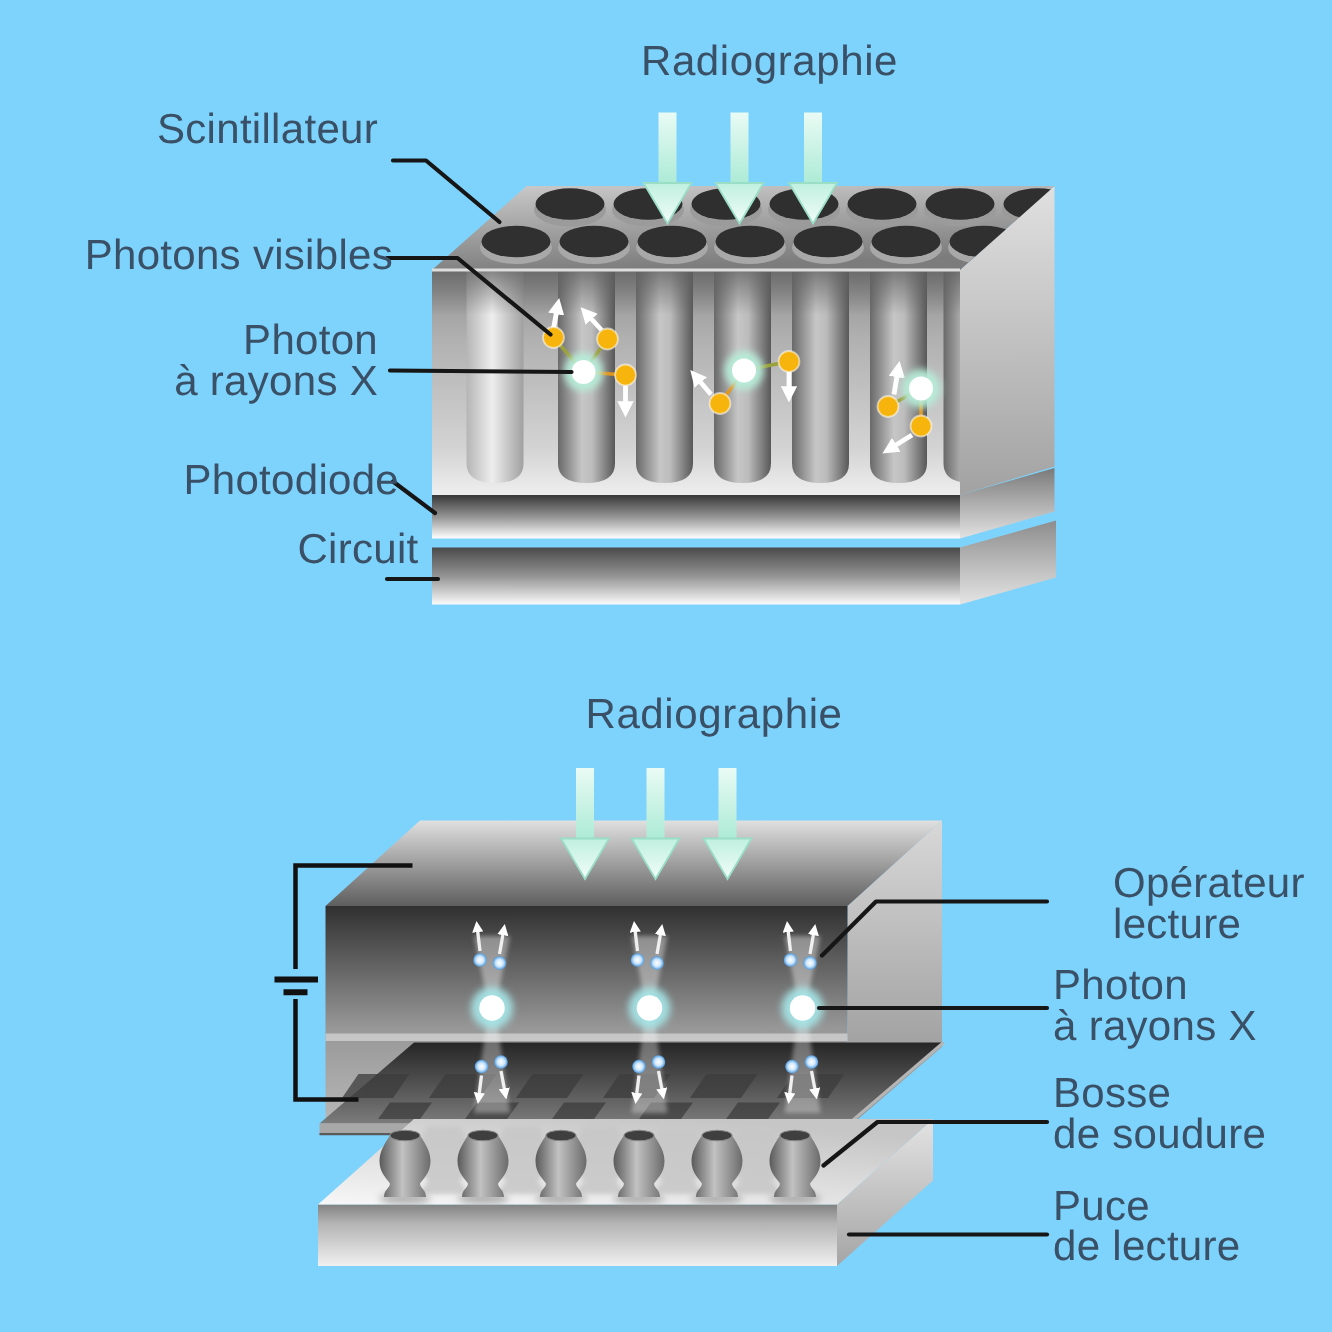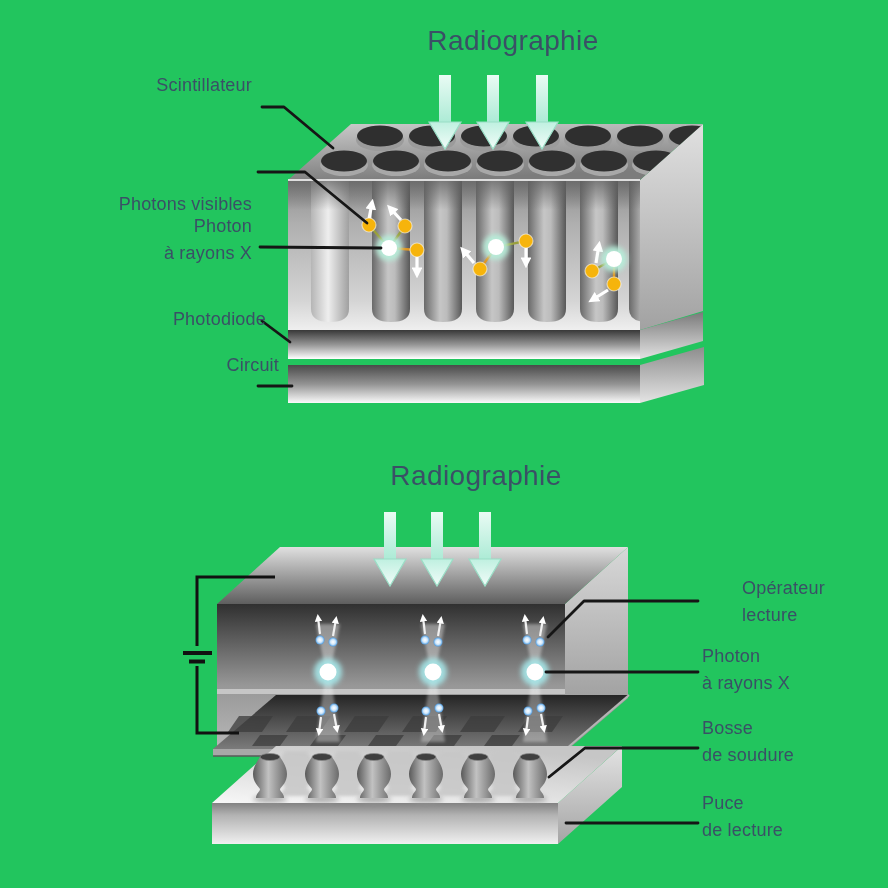--- a/index.html
+++ b/index.html
@@ -1,19 +1,19 @@
 <!DOCTYPE html>
 <html style="--label-color: #3a5066; --leader-color: #161616;"><head>
 <meta charset="utf-8">
 <style>
   html,body{margin:0;padding:0;background:#ffffff;}
-  #canvas{position:relative;width:888px;height:888px;background:#22c55e;overflow:hidden;
+  #canvas{position:relative;width:888px;height:888px;background:#7dd3fc;overflow:hidden;
           font-family:"Liberation Sans",sans-serif;}
   #art{position:absolute;left:0;top:0;z-index:1;}
-  .lbl{position:absolute;z-index:2;font-size:18px;line-height:27px;letter-spacing:.2px;
+  .lbl{position:absolute;z-index:2;font-size:28px;line-height:27px;letter-spacing:.2px;
        color:var(--label-color,#3a5066);}
   .r{text-align:right;}
   .title{font-size:28px;line-height:30px;text-align:center;letter-spacing:.4px;}
   .leader{fill:none;stroke:var(--leader-color,#141414);stroke-width:2.8;stroke-linecap:round;stroke-linejoin:round;}
 </style>
 </head>
 <body>
 
 <div id="canvas">
 
@@ -360,21 +360,21 @@
     <path d="M546,672 L698,672"></path>
     <path d="M549,777 L585,748 L698,748"></path>
     <path d="M566,823 L698,823"></path>
   </g>
 </g>
 </svg>
 
 <div class="lbl title" style="left:363px;top:26px;width:300px;">Radiographie</div>
 
 <div class="lbl r" style="left:0;top:72px;width:252px;">Scintillateur</div>
-<div class="lbl r" style="left:0;top:156px;width:252px;margin-top:35px;">Photons visibles</div>
+<div class="lbl r" style="left:10px;top:156px;width:252px;">Photons visibles</div>
 <div class="lbl r" style="left:0;top:213px;width:252px;">
   <div>Photon</div>
   <div>à rayons X</div>
 </div>
 <div class="lbl r" style="left:14px;top:306px;width:252px;">Photodiode</div>
 <div class="lbl r" style="left:0;top:352px;width:252px;margin-left:27px;">
   <div>Circuit</div>
 </div>
 
 <div class="lbl title" style="left:326px;top:461px;width:300px;">Radiographie</div>

